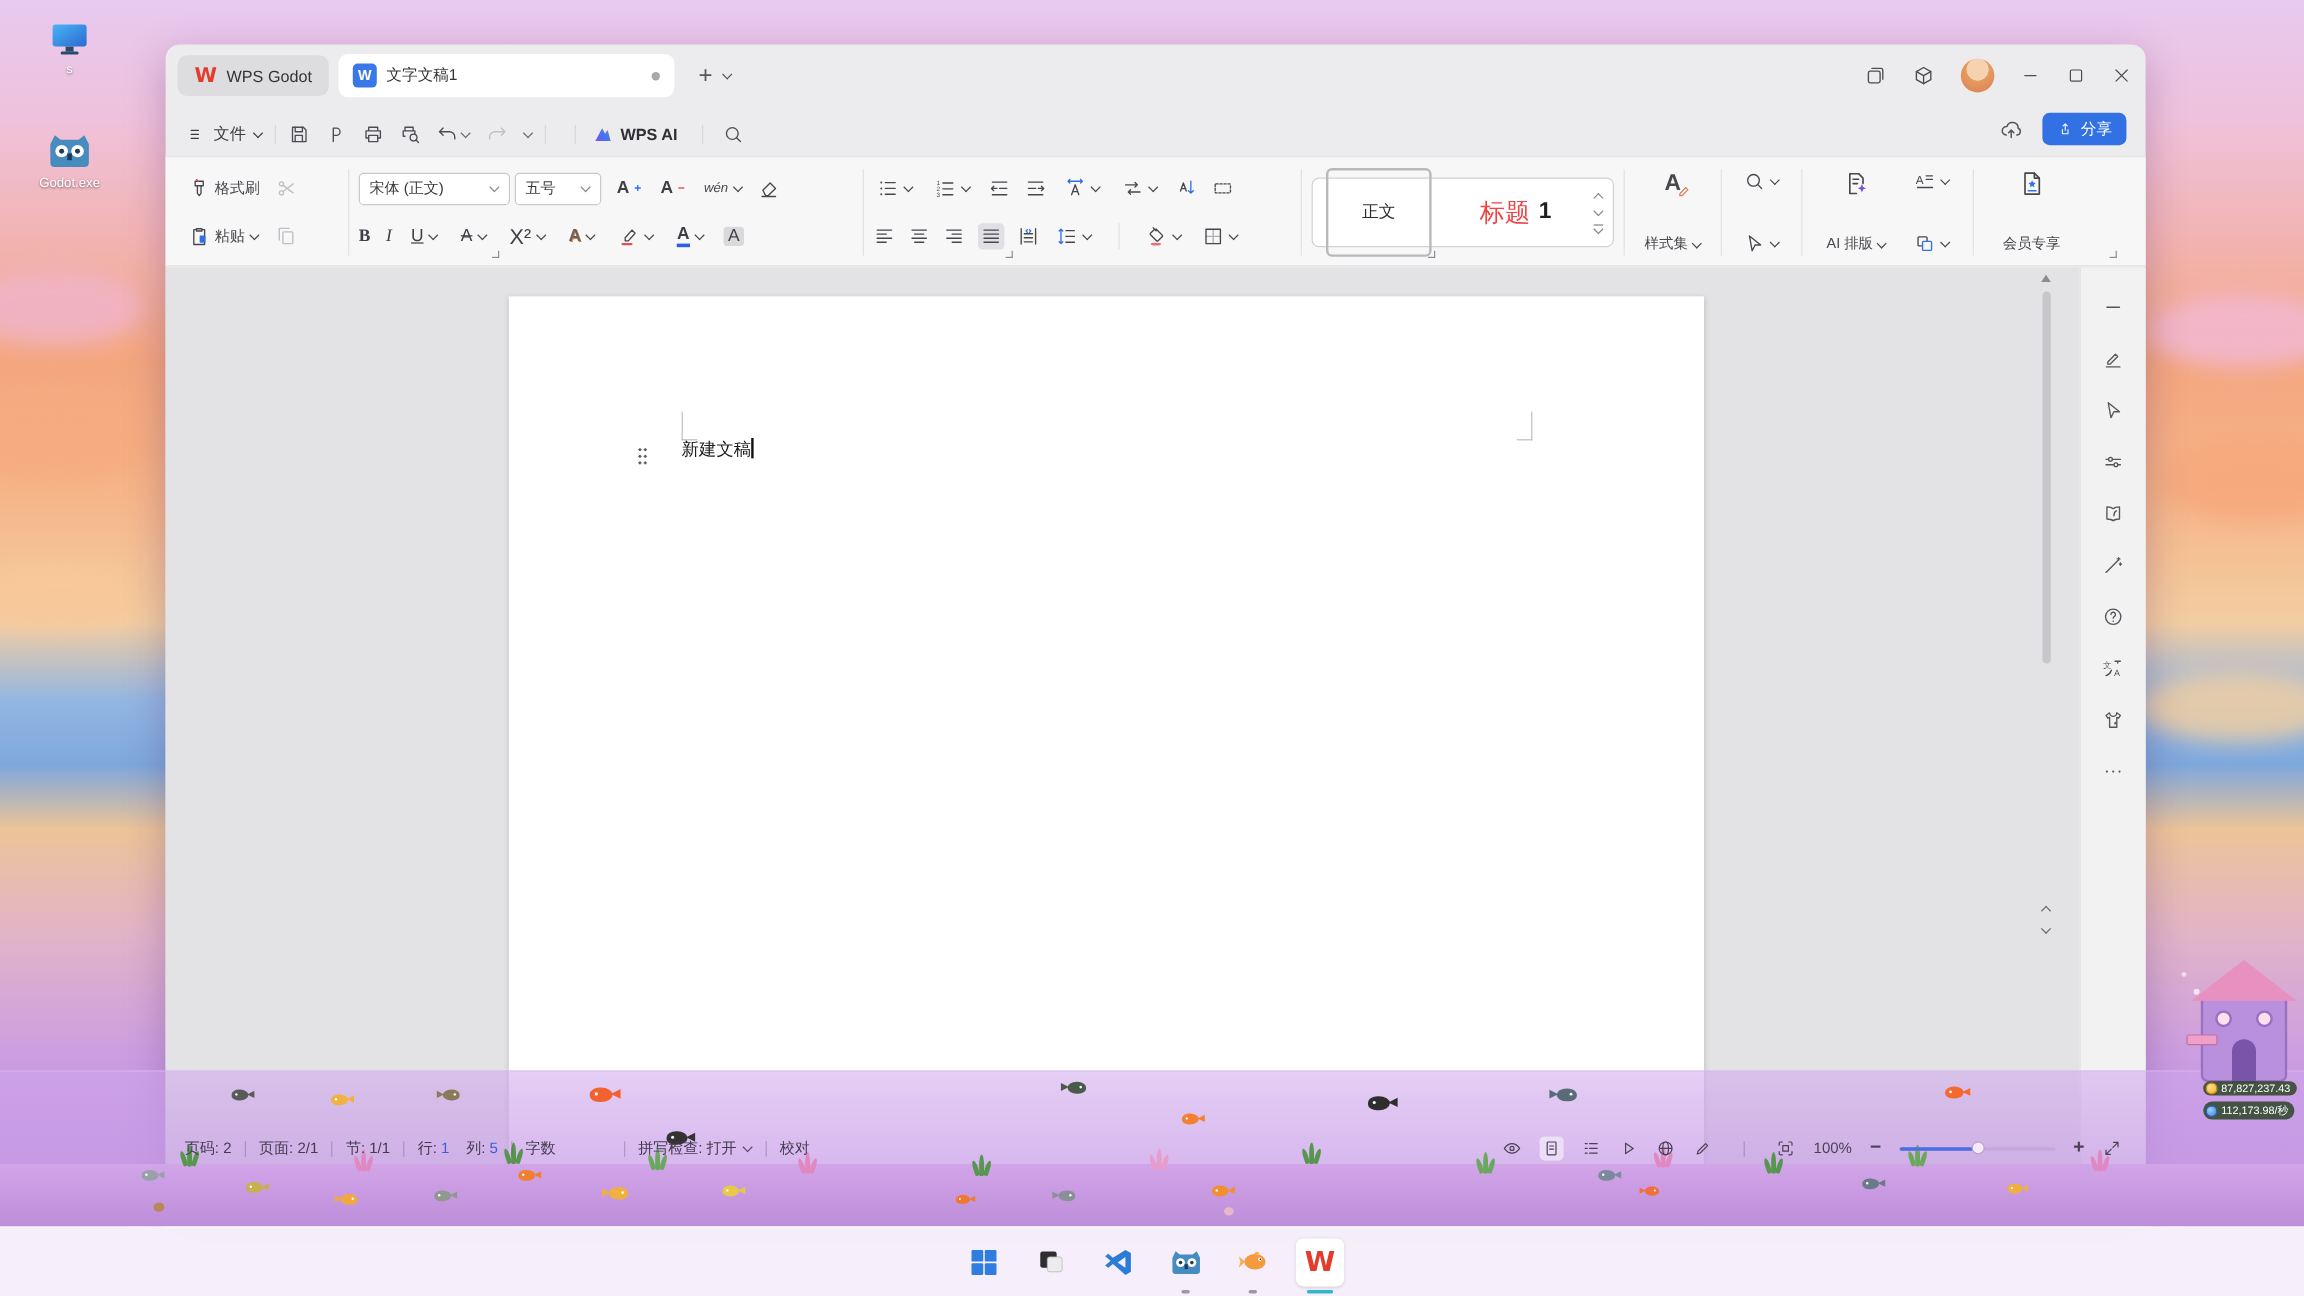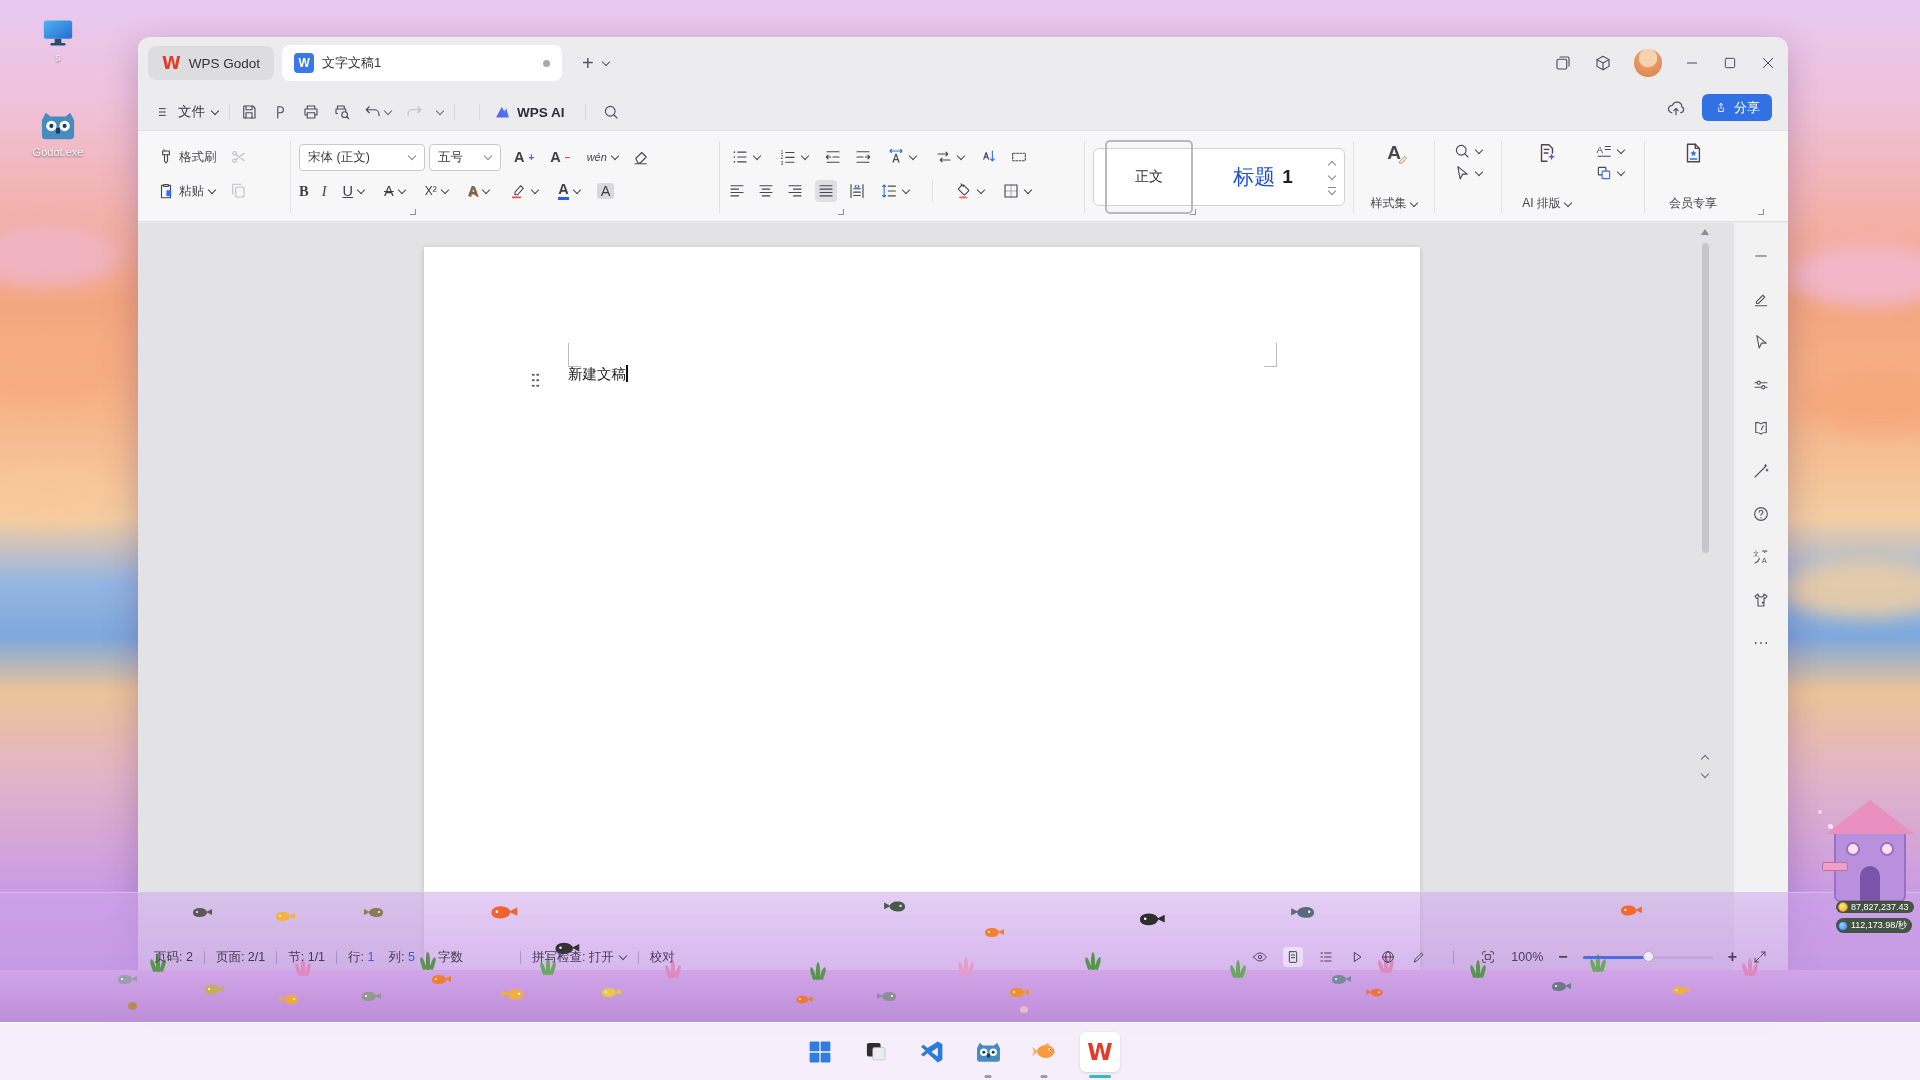--- a/index.html
+++ b/index.html
@@ -23,21 +23,21 @@
 .mtab{position:relative;cursor:default}
 .mtab.on{color:#3271e3;font-weight:bold}
 .mtab.on::after{content:"";position:absolute;left:2px;right:2px;bottom:-8px;height:3px;border-radius:2px;background:#3271e3}
 .mic{color:#4c4c52;display:flex;align-items:center;gap:2px}
 .dis{color:#bfbfc4!important}
 .vsep{width:1px;height:16px;background:#d8d8db}
 .share{background:#3271e3;color:#fff;font-size:13px;border-radius:6px;height:27px;padding:0 12px;gap:6px}
 
 .tbar{left:0;top:93px;width:1650px;height:92px;background:#f7f7f8;border-top:1px solid #e3e3e5;border-bottom:1px solid #e0e0e2;display:flex;align-items:stretch;padding:8px 6px 6px 16px;color:#47474d}
 .vd{width:1px;background:#e2e2e5;margin:2px 8px;flex:0 0 auto}
-.tcol{display:flex;flex-direction:column;padding:1px 0}
+.tcol{display:flex;flex-direction:column;justify-content:space-between;padding:1px 0}
 .trow{display:flex;align-items:center;gap:10px;height:34px}
 .tbtn{display:flex;align-items:center;gap:4px;color:#47474d;font-size:12.5px;border-radius:4px;padding:2px 3px}
 .tbig{display:flex;flex-direction:column;align-items:center;justify-content:space-between;font-size:12px;color:#47474d;padding:3px 4px;gap:4px}
 .combo{background:#fff;border:1px solid #c9c9cd;border-radius:4px;height:27px;display:flex;align-items:center;justify-content:space-between;padding:0 8px;font-size:12.5px;color:#3a3a3e}
 .lett{font-size:14.5px;color:#3f3f45;font-weight:bold}
 .stylebox{background:#fff;border:1px solid #d2d2d5;border-radius:6px;height:58px;display:flex;align-items:center}
 .stcell{height:100%;display:flex;align-items:center;justify-content:center}
 .arrcol{display:flex;flex-direction:column;justify-content:center;gap:6px;padding:0 6px;color:#85858a}
 .corner{position:absolute;width:6px;height:6px;border-right:1.4px solid #8e8e94;border-bottom:1.4px solid #8e8e94}
 
@@ -287,21 +287,21 @@
         <span class="lett" style="font-style:italic;font-family:'Liberation Serif',serif;font-weight:normal">I</span>
         <span class="tbtn">
             <span class="lett" style="text-decoration:underline;font-weight:normal">U</span>
             <span class="chev"></span>
           </span>
         <span class="tbtn">
             <span class="lett" style="text-decoration:line-through;font-weight:normal">A</span>
             <span class="chev"></span>
           </span>
         <span class="tbtn">
-            <span style="font-size:12px;color:#3f3f45">X²</span>
+            <span style="font-size:18px;color:#3f3f45">X²</span>
             <span class="chev"></span>
           </span>
         <span class="tbtn">
             <span class="lett" style="color:#666;text-shadow:1px 1px 0 #e07a30">A</span>
             <span class="chev"></span>
           </span>
         <span class="tbtn">
             <svg class="ln i18" viewBox="0 0 24 24">
               <path d="M8 13.5 15.5 5l3.5 3.5L11.5 17H8z"></path>
               <path d="M5 20.5h10" stroke="#e05252" stroke-width="2.4"></path>
@@ -407,21 +407,21 @@
           </span>
       </div>
     </div>
     <div class="vd"></div>
 
     <div class="stylebox" style="width:252px;align-self:center">
       <div class="stcell" style="width:110px">
         <span style="border:2px solid #b9b9bd;border-radius:5px;padding:26px 28px;font-size:14px;color:#2f2f33">正文</span>
       </div>
       <div class="stcell" style="width:118px;gap:7px">
-        <span style="font-size:21px;color:#1d4ed8;font-family:Liberation Sans, sans-serif">标题</span>
+        <span style="font-size:21px;color:#ef4444;font-family:Liberation Sans, sans-serif">标题</span>
         <b style="font-size:19px;color:#1f1f23">1</b>
       </div>
       <div class="arrcol">
         <span class="chev chevu"></span>
         <span class="chev"></span>
         <span class="chev" style="border-top:1.4px solid currentColor"></span>
       </div>
     </div>
     <div class="vd"></div>
 

